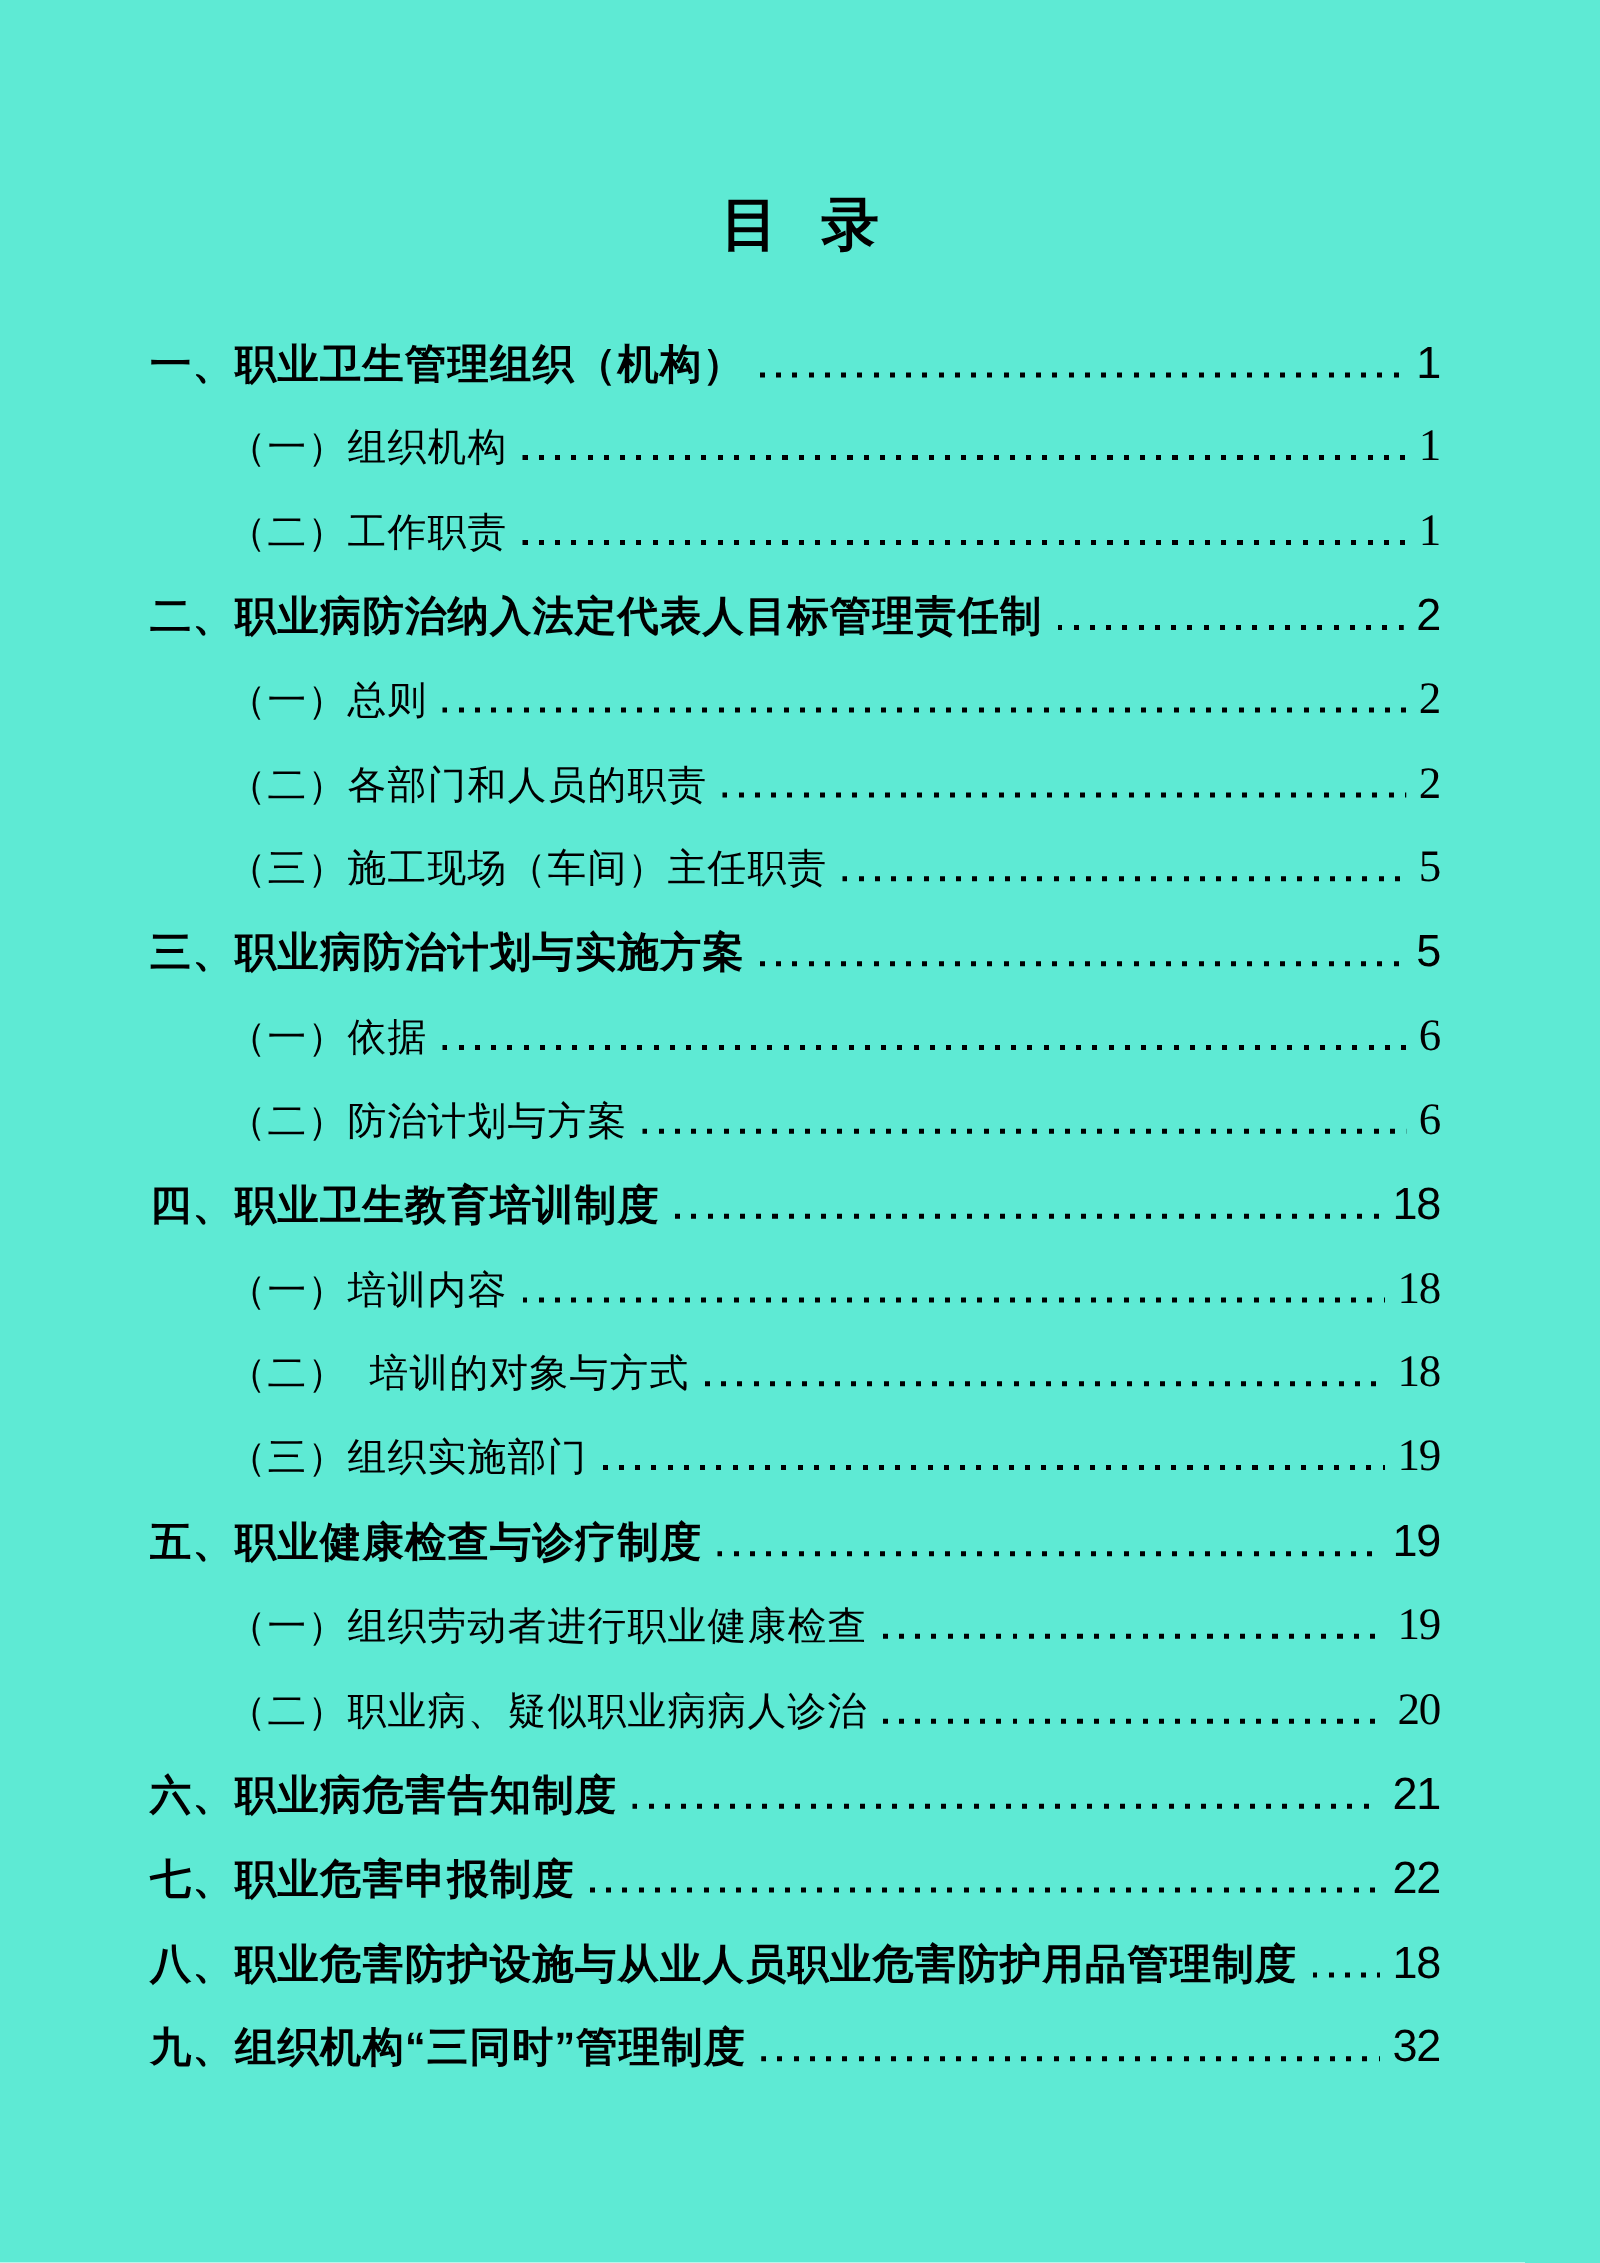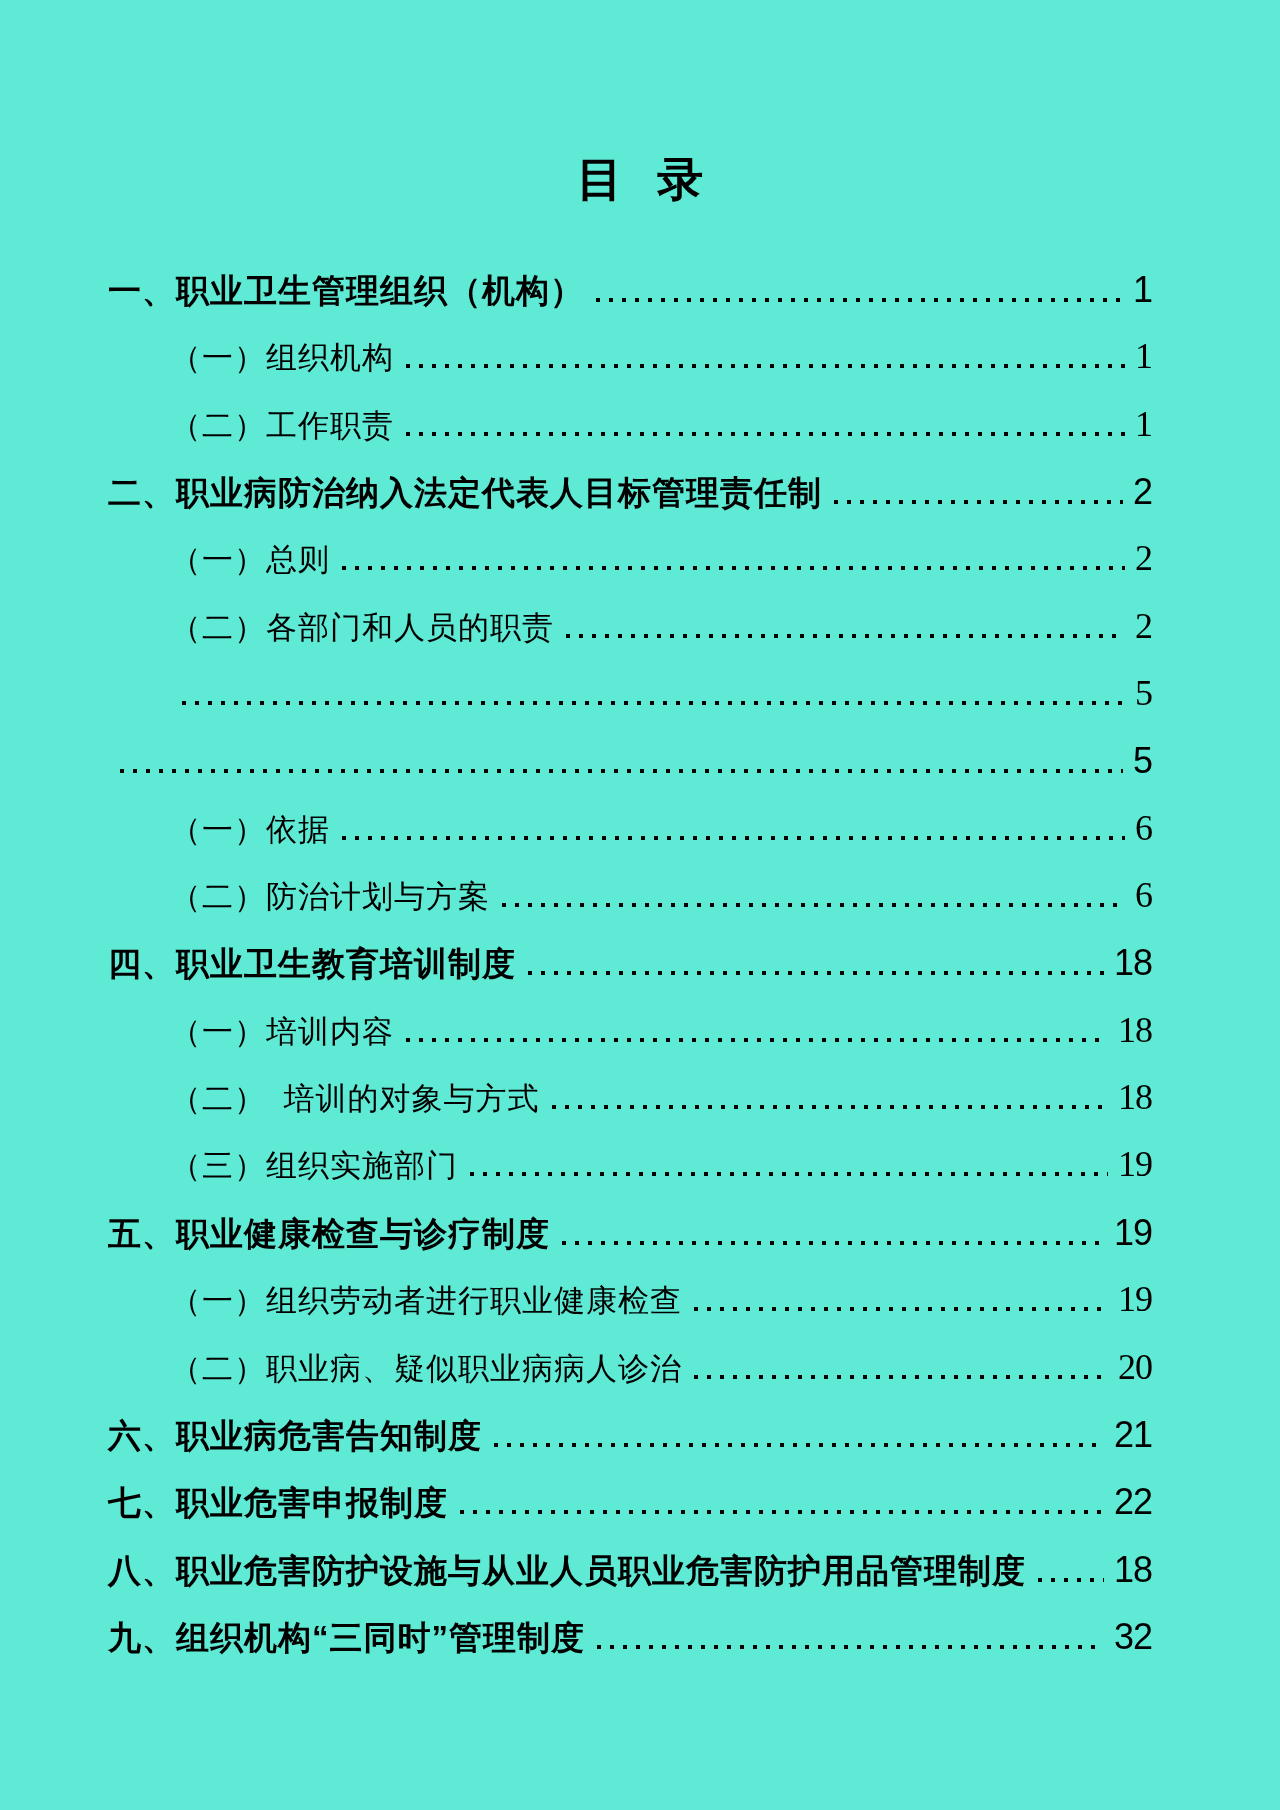--- a/index.html
+++ b/index.html
@@ -25,21 +25,21 @@
     text-align: center;
     font-family: "Liberation Serif", serif;
     font-size: 46px;
     font-weight: 700;
     line-height: 52px;
     white-space: pre;
   }
   .toc {
     position: absolute;
     top: 256px;
-    left: 108px;
+    left: 120px;
     right: 128px;
   }
   .toc-row {
     display: flex;
     align-items: baseline;
     height: 67.35px;
   }
   .toc-row.level-2 {
     padding-left: 62px;
     font-family: Liberation Serif, serif;
@@ -101,24 +101,26 @@
     <span class="toc-label">（一）总则</span>
     <span class="toc-dots"></span>
     <span class="toc-page">2</span>
   </div>
       <div class="toc-row level-2">
     <span class="toc-label">（二）各部门和人员的职责</span>
     <span class="toc-dots"></span>
     <span class="toc-page">2</span>
   </div>
       <div class="toc-row level-2">
+    <span class="toc-label">（三）施工现场（车间）主任职责</span>
     <span class="toc-dots"></span>
     <span class="toc-page">5</span>
   </div>
       <div class="toc-row level-1">
+    <span class="toc-label">三、职业病防治计划与实施方案</span>
     <span class="toc-dots"></span>
     <span class="toc-page">5</span>
   </div>
       <div class="toc-row level-2">
     <span class="toc-label">（一）依据</span>
     <span class="toc-dots"></span>
     <span class="toc-page">6</span>
   </div>
       <div class="toc-row level-2">
     <span class="toc-label">（二）防治计划与方案</span>

